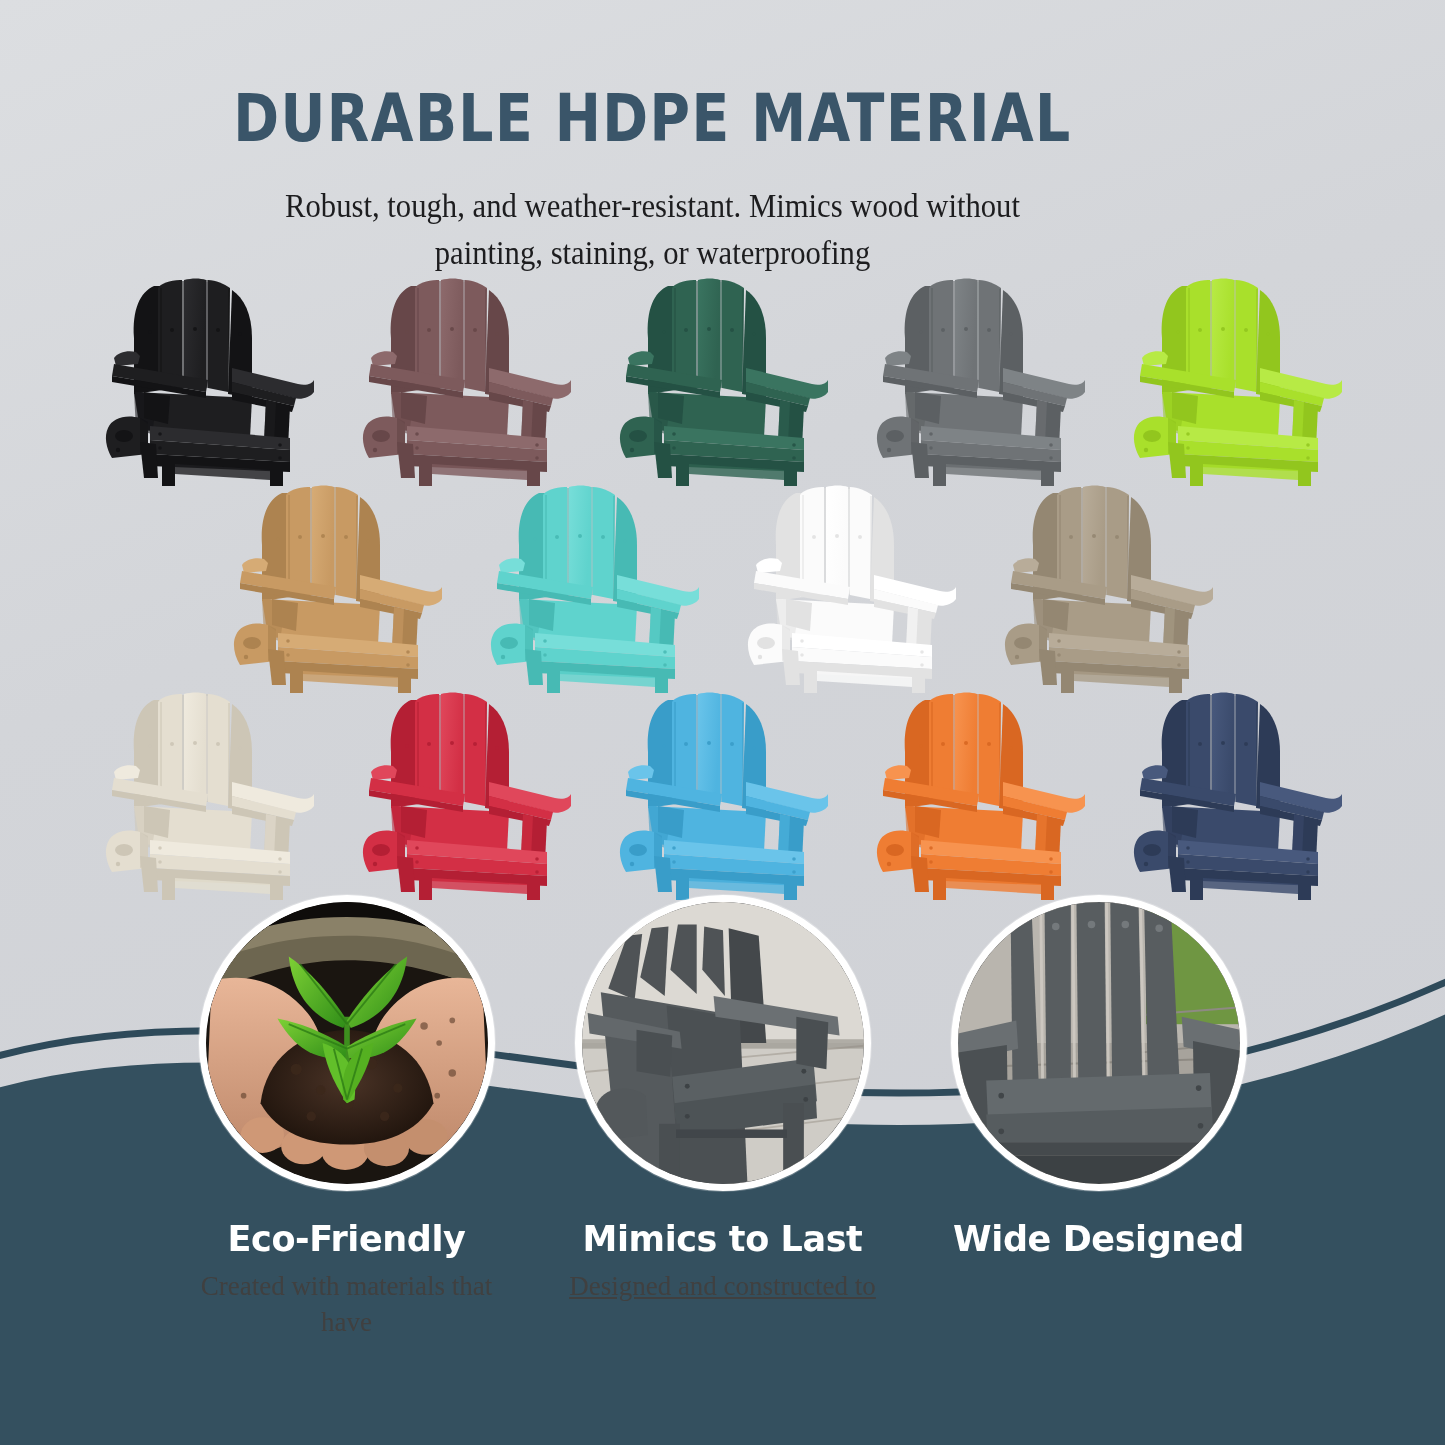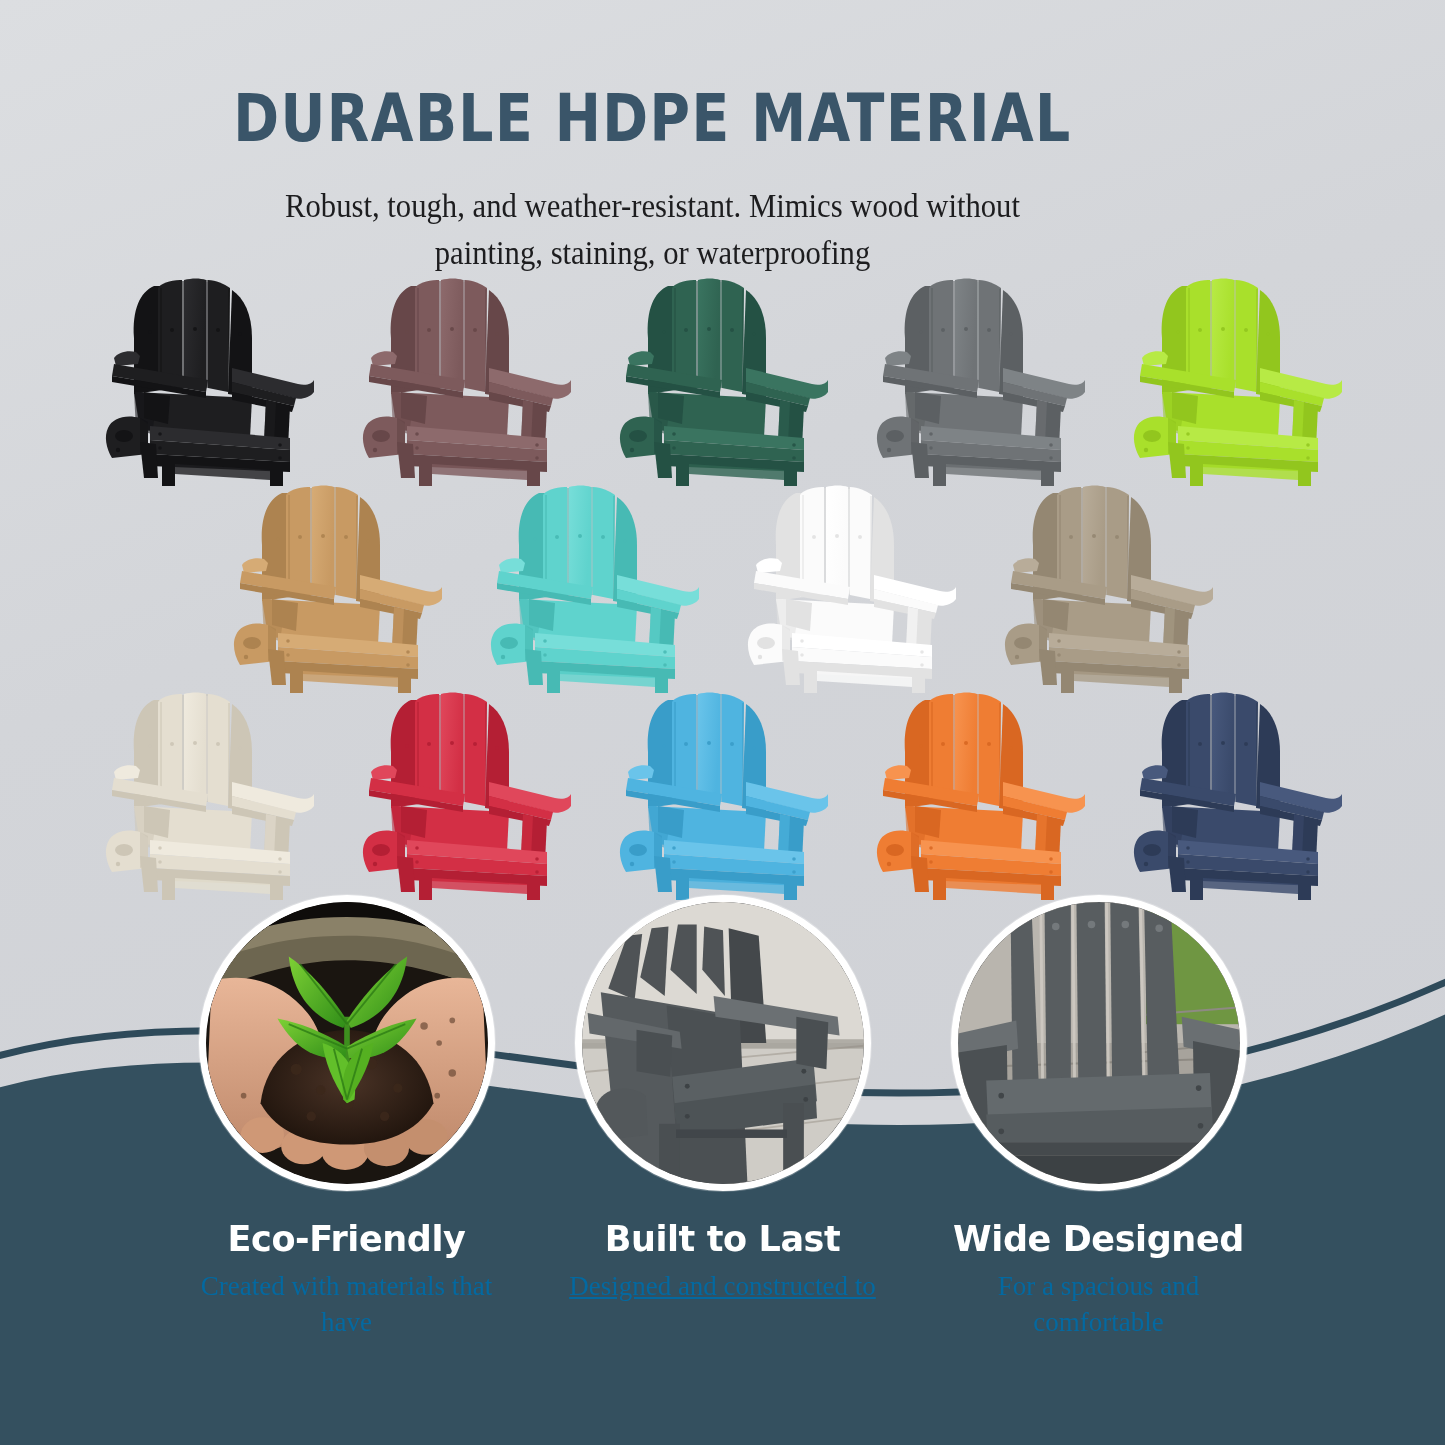--- a/index.html
+++ b/index.html
@@ -63,21 +63,21 @@
     box-shadow:0 0 0 1px rgba(255,255,255,.25);
   }
   .circle svg { display:block; width:100%; height:100%; }
   .feat-title {
     font-family:"DejaVu Sans","Liberation Sans",sans-serif;
     font-weight:bold; font-size:35px; color:#ffffff;
     margin-top:28px; letter-spacing:-0.4px;
   }
   .feat-desc {
     font-family:"Liberation Serif","DejaVu Serif",serif;
-    font-size:27px; line-height:1.32; color:#0369a1;
+    font-size:27px; line-height:1.32; color:#404040;
     margin-top:10px;
   }
   .f1 .feat-desc { width:330px; margin-left:-5px; }
   .f2 .feat-desc { width:330px; margin-left:-5px;text-decoration:underline; }
   .f3 .feat-desc { width:332px; margin-left:-6px; }
 </style>
 </head>
 <body>
 
 <div id="stage">
@@ -1255,21 +1255,21 @@
               <path d="M228,122 L262,128 L260,178 L228,172 Z" fill="#4a4f52"></path>
               <path d="M58,136 L96,142 L94,186 L58,180 Z" fill="#4a4f52"></path>
 
               <rect x="82" y="236" width="22" height="68" fill="#4a4f52"></rect>
               <rect x="214" y="214" width="22" height="90" fill="#4a4f52"></rect>
               <path d="M16,214 C24,196 52,194 68,206 L70,248 L18,254 Z" fill="#53585b"></path>
               <rect x="100" y="242" width="118" height="9" fill="#41464a"></rect>
             </g>
           </svg>
         </div>
-        <div class="feat-title">Built to Last</div>
+        <div class="feat-title">Mimics to Last</div>
         <div class="feat-desc">
           <div>Designed and constructed to</div>
         </div>
       </div>
 
       <div class="feat f3">
         <div class="circle">
           <svg viewBox="0 0 300 300">
             <defs>
               <clipPath id="cl3">
@@ -1321,19 +1321,18 @@
                 <circle cx="256" cy="198" r="3"></circle>
                   <circle cx="258" cy="238" r="3"></circle>
               </g>
               <rect x="30" y="256" width="242" height="14" fill="#454a4d"></rect>
               <rect x="0" y="270" width="300" height="30" fill="#3c4144"></rect>
             </g>
           </svg>
         </div>
         <div class="feat-title">Wide Designed</div>
         <div class="feat-desc">
-          <div>For a spacious and comfortable</div>
         </div>
       </div>
 
     </div>
   </div>
 </div>
 
 </body></html>

